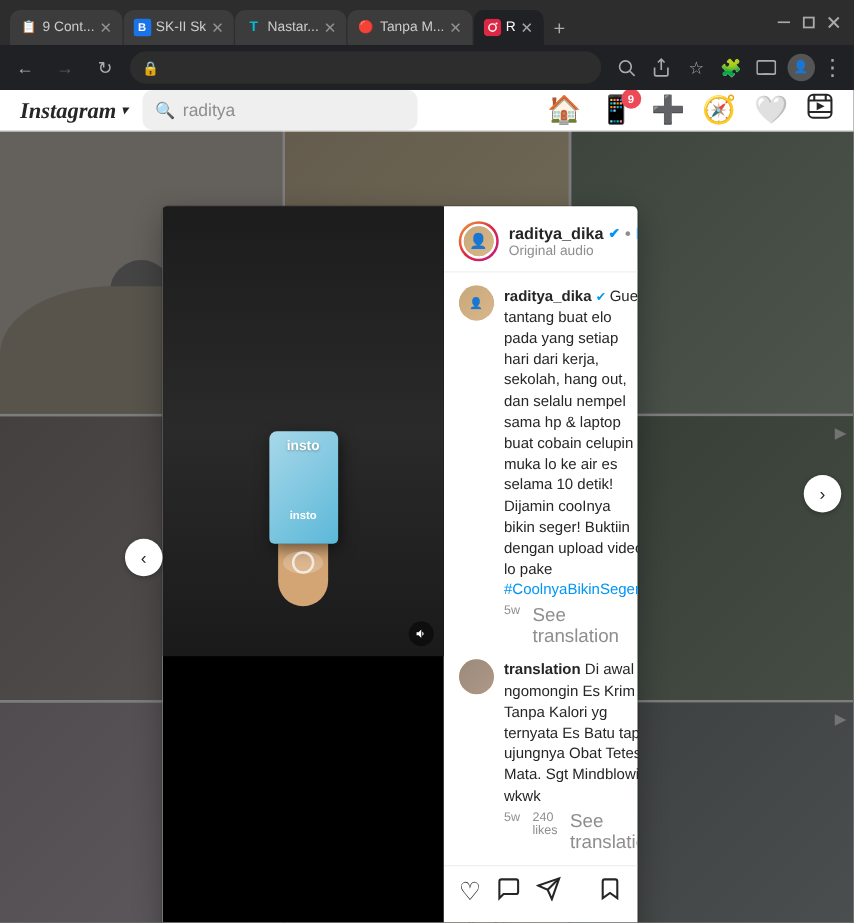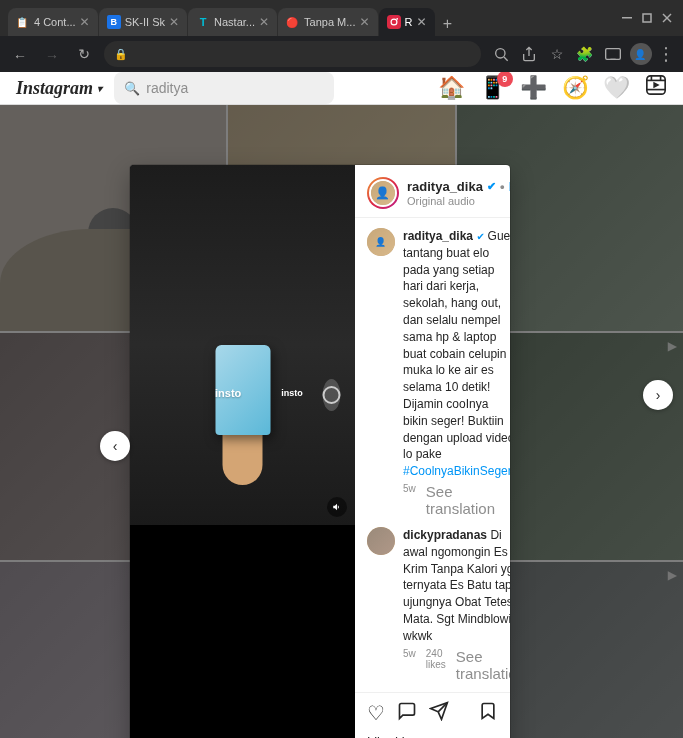--- a/index.html
+++ b/index.html
@@ -111,21 +111,21 @@
   </style>
 </head>
 <body>
 
 <div class="browser-chrome">
 
   <div class="title-bar">
     <div class="tab-strip">
       <div class="tab">
         <span class="tab-favicon">📋</span>
-        <span class="tab-label">4 Cont...</span>
+        <span class="tab-label">9 Cont...</span>
         <span class="tab-close">✕</span>
       </div>
       <div class="tab">
         <span class="tab-favicon" style="background:#1a73e8;color:#fff;border-radius:2px;font-weight:bold;font-size:9px;width:14px;height:14px;display:flex;align-items:center;justify-content:center;">B</span>
         <span class="tab-label">SK-II Sk</span>
         <span class="tab-close">✕</span>
       </div>
       <div class="tab">
         <span class="tab-favicon" style="color:#00bcd4;font-weight:bold;font-size:11px;">T</span>
         <span class="tab-label">Nastar...</span>
@@ -297,21 +297,21 @@
 
       <div class="post-modal">
         <div class="post-layout">
 
           <div class="post-video">
             <div class="video-content" style="background:#111;display:flex;flex-direction:column;align-items:center;justify-content:center;position:relative;">
 
               <div style="position:absolute;top:0;left:0;right:0;bottom:0;background:linear-gradient(180deg,#1c1c1c 0%,#2a2a2a 50%,#1a1a1a 100%);"></div>
 
               <div style="position:absolute;bottom:40px;left:50%;transform:translateX(-50%);">
-                <div style="width:55px;height:90px;background:linear-gradient(135deg,#a8d8ea,#5bb8d8);border-radius:6px 6px 4px 4px;position:relative;display:flex;flex-direction:row;align-items:center;justify-content:space-between;padding-top:6px;box-shadow:2px 4px 12px rgba(0,0,0,0.5);gap:20px;">
+                <div style="width:55px;height:90px;background:linear-gradient(135deg,#a8d8ea,#5bb8d8);border-radius:6px 6px 4px 4px;position:relative;display:flex;flex-direction:column;align-items:center;justify-content:space-between;padding-top:6px;box-shadow:2px 4px 12px rgba(0,0,0,0.5);gap:20px;">
                   <div style="font-size:11px;font-weight:900;color:#fff;line-height:1.1;text-align:center;text-shadow:0 1px 2px rgba(0,0,0,0.3);">insto</div>
                   <div style="width:36px;height:1px;background:rgba(255,255,255,0.5);margin:2px 0;"></div>
                   <div style="font-size:9px;font-weight:bold;color:#fff;text-align:center;">insto</div>
                   <div style="width:32px;height:32px;border-radius:50%;background:rgba(255,255,255,0.2);margin-top:4px;display:flex;align-items:center;justify-content:center;">
                     <div style="width:18px;height:18px;border-radius:50%;border:2px solid rgba(255,255,255,0.7);"></div>
                   </div>
                 </div>
 
                 <div style="width:40px;height:50px;background:#d4a574;border-radius:0 0 20px 20px;margin:0 auto;"></div>
               </div>
@@ -363,21 +363,21 @@
                   </div>
                 </div>
               </div>
 
               <div class="comment-item">
                 <div class="comment-avatar">
                   <div style="width:100%;height:100%;background:linear-gradient(135deg,#9a8a7a,#b09888);border-radius:50%;"></div>
                 </div>
                 <div class="comment-body">
                   <div class="comment-text">
-                    <span class="comment-username">dickypradanas</span>
+                    <span class="comment-username">translation</span>
                     <span> Di awal ngomongin Es Krim Tanpa Kalori yg ternyata Es Batu tapi ujungnya Obat Tetes Mata. Sgt Mindblowing wkwk</span>
                   </div>
                   <div class="comment-meta">
                     <span>5w</span>
                     <span>240 likes</span>
                     <span class="see-translation">See translation</span>
                   </div>
                 </div>
 
               </div>

